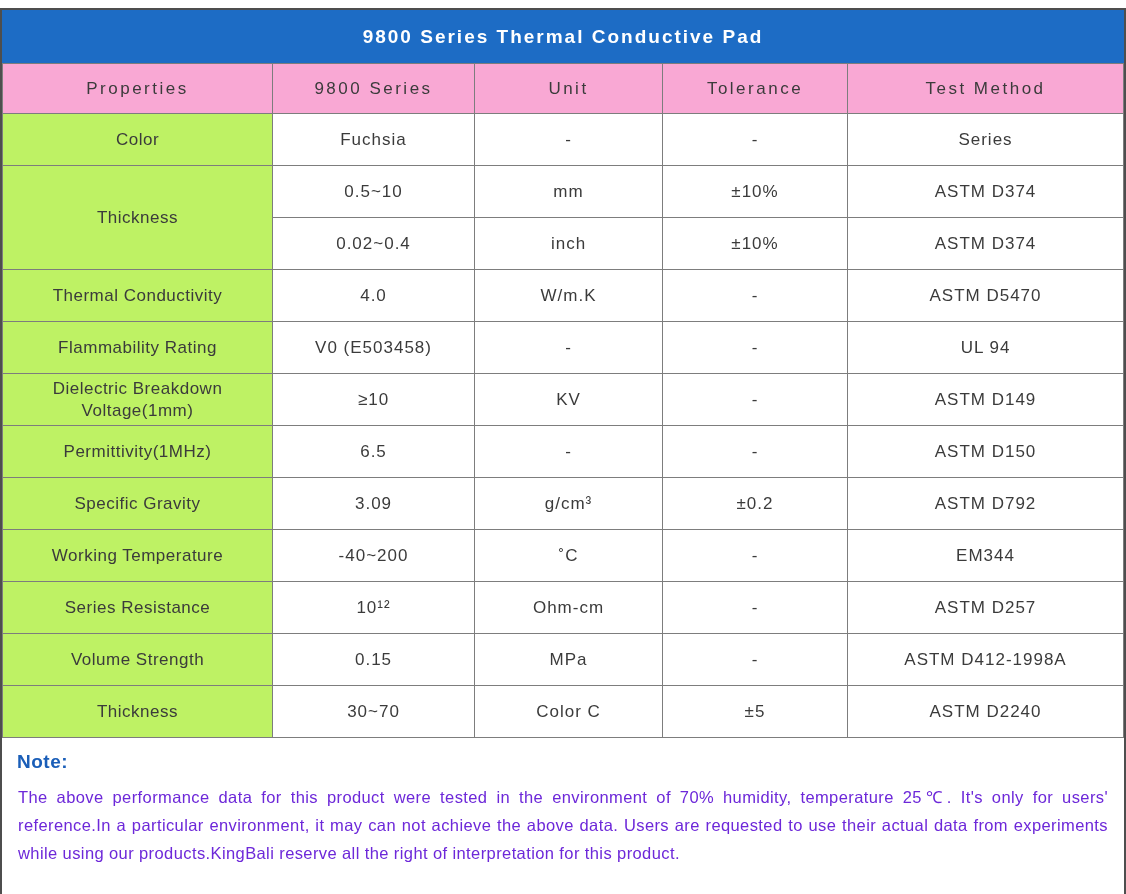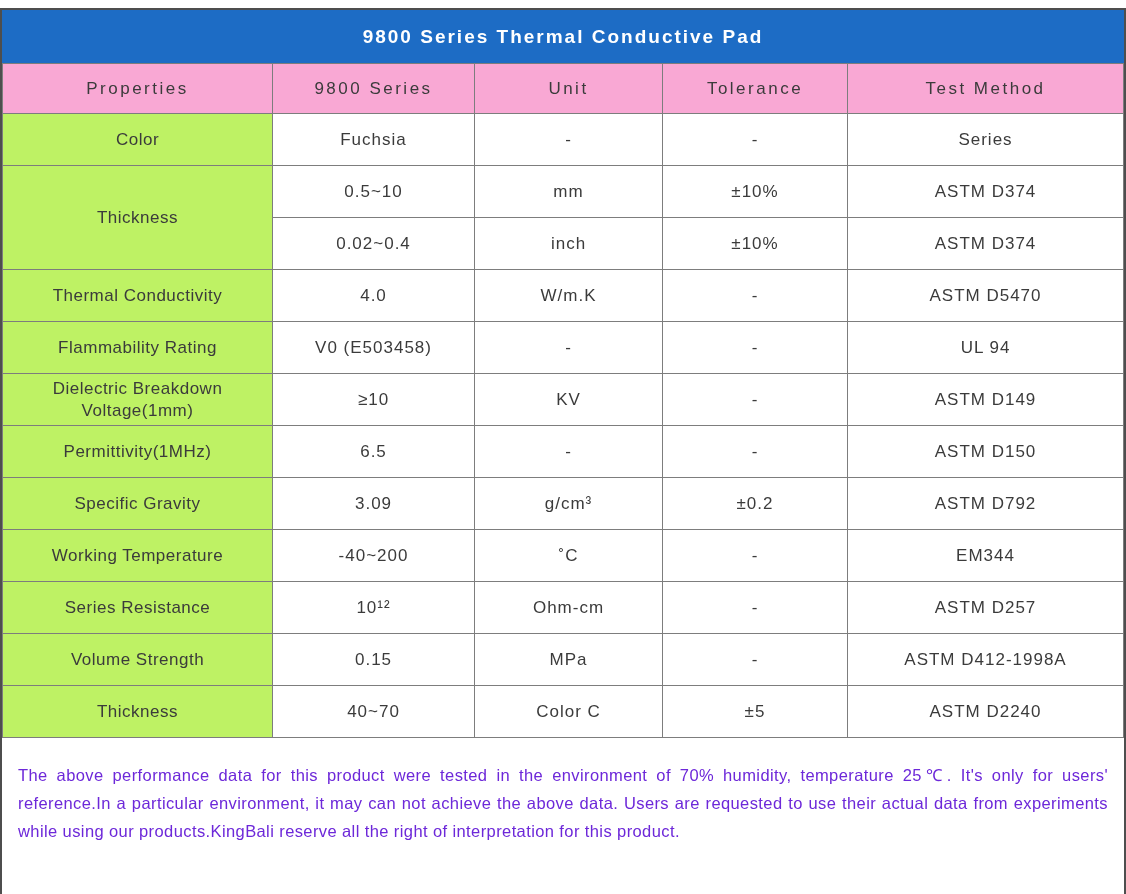--- a/index.html
+++ b/index.html
@@ -168,25 +168,26 @@
       </tr>
       <tr>
         <td class="prop">Volume Strength</td>
         <td>0.15</td>
         <td>MPa</td>
         <td>-</td>
         <td>ASTM D412-1998A</td>
       </tr>
       <tr>
         <td class="prop">Thickness</td>
-        <td>40~70</td>
+        <td>30~70</td>
         <td>Color C</td>
         <td>±5</td>
         <td>ASTM D2240</td>
       </tr>
     </tbody>
   </table>
 
   <div class="note">
+    <div class="note-label">Note:</div>
     <p class="note-text">The above performance data for this product were tested in the environment of 70% humidity, temperature 25℃. It's only for users' reference.In a particular environment, it may can not achieve the above data. Users are requested to use their actual data from experiments while using our products.KingBali reserve all the right of interpretation for this product.</p>
   </div>
 
 </div>
 
 </body></html>

